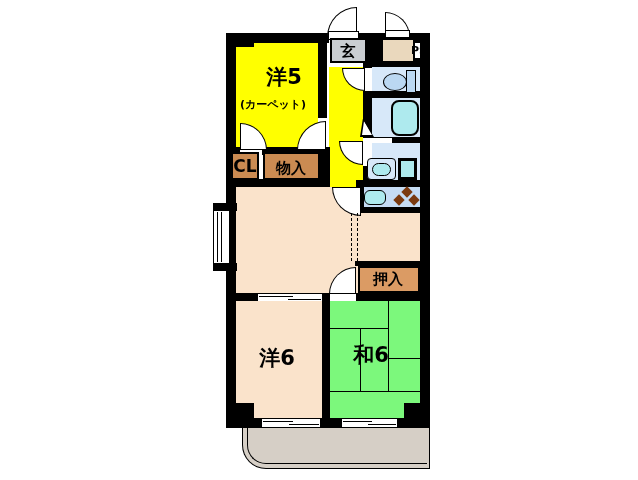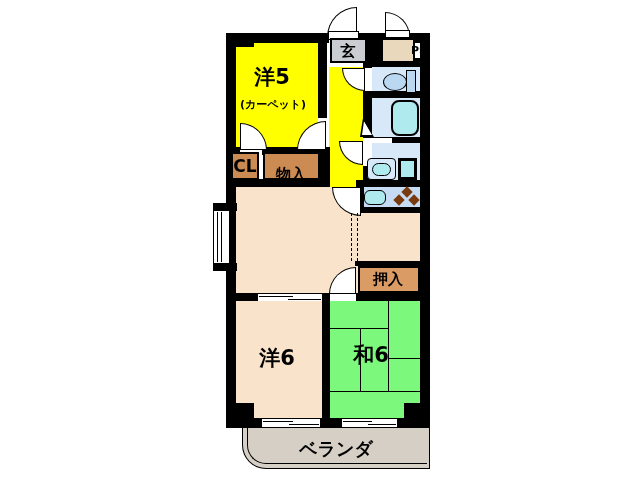--- a/index.html
+++ b/index.html
@@ -131,24 +131,23 @@
   <div class="thin-h" style="left:330px;top:328px;width:58px;"></div>
   <div class="thin-h" style="left:388px;top:358px;width:32px;"></div>
   <div class="thin-h" style="left:330px;top:391px;width:90px;"></div>
   <div class="thin-v" style="left:388px;top:301px;height:90px;"></div>
   <div class="thin-v" style="left:360px;top:328px;height:63px;"></div>
   <div class="wall" style="left:406px;top:404px;width:14px;height:14px;"></div>
 
   <div style="left: 242px; top: 428px; width: 188px; height: 41px; border-right: 1.5px solid rgb(0, 0, 0); border-bottom: 1.5px solid rgb(0, 0, 0); border-left: 1.5px solid rgb(0, 0, 0); border-image: initial; border-top: none; border-bottom-left-radius: 24px; background-color: rgb(214, 207, 198);"></div>
   <div style="left:247px;top:428px;width:180px;height:36px;border-left:1px solid #000;border-bottom:1px solid #000;border-bottom-left-radius:19px;"></div>
 
-  <div class="lbl" style="left:272px;top:77px;font-size:21px;">洋5</div>
+  <div class="lbl" style="left:284px;top:77px;font-size:21px;">洋5</div>
   <div class="lbl" style="left:273px;top:104px;font-size:11px;">(カーペット)</div>
   <div class="lbl" style="left:348px;top:51px;font-size:15px;">玄</div>
   <div class="lbl" style="left:397px;top:50px;font-size:11px;padding-left:44px;">PS</div>
   <div class="lbl" style="left:245px;top:166px;font-size:17px;">CL</div>
-  <div class="lbl" style="left:291px;top:174px;font-size:15px;">物入</div>
+  <div class="lbl" style="left:291px;top:168px;font-size:15px;">物入</div>
   <div class="lbl" style="left:388px;top:279px;font-size:15px;">押入</div>
   <div class="lbl" style="left:277px;top:358px;font-size:21px;">洋6</div>
   <div class="lbl" style="left:371px;top:355px;font-size:21px;">和6</div>
-  <div class="lbl" style="left:336px;top:449px;font-size:18px;">ベランダ</div>
 
 </div>
 
 </body></html>

